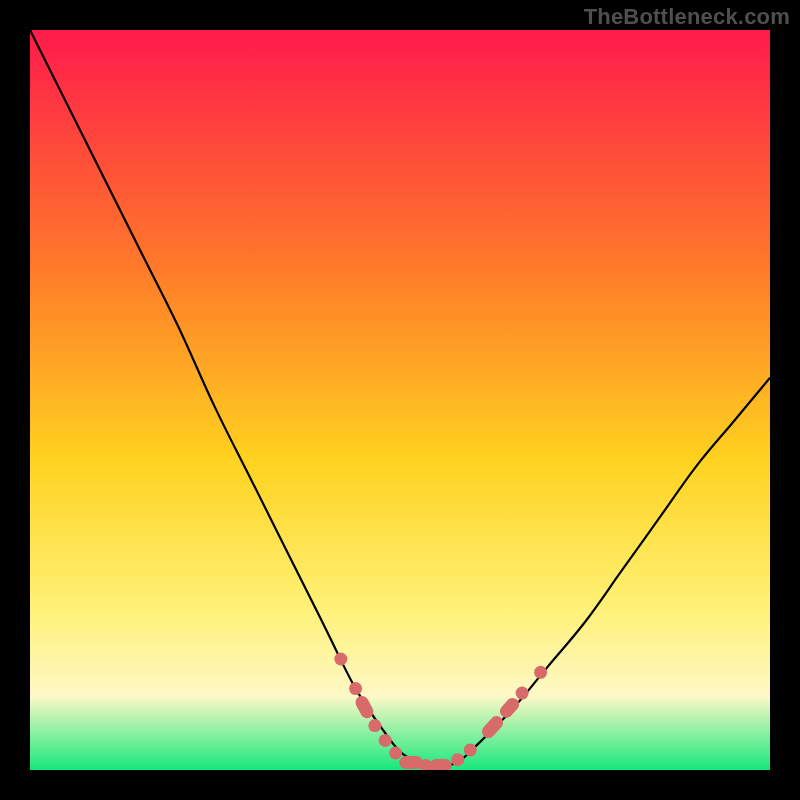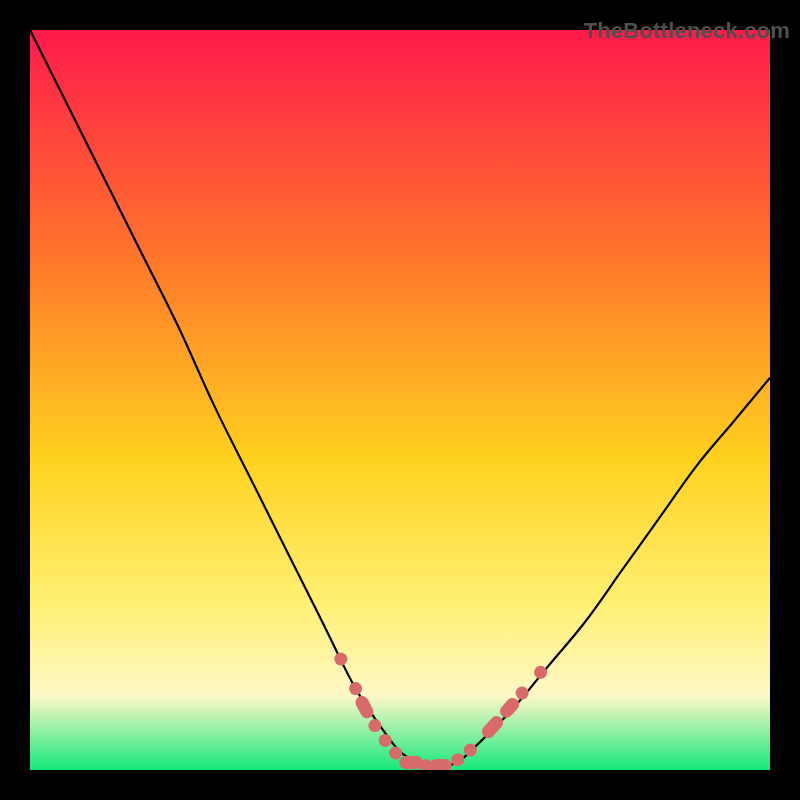--- a/index.html
+++ b/index.html
@@ -12,21 +12,21 @@
     overflow: hidden;
   }
   .frame {
     position: relative;
     width: 800px;
     height: 800px;
     background: #000;
   }
   .watermark {
     position: absolute;
-    top: 18px;
+    top: 4px;
     right: 10px;
     color: #4f4f4f;
     font-size: 22px;
     font-weight: 600;
     letter-spacing: 0.2px;
     z-index: 5;
   }
   svg.plot {
     position: absolute;
     left: 30px;

